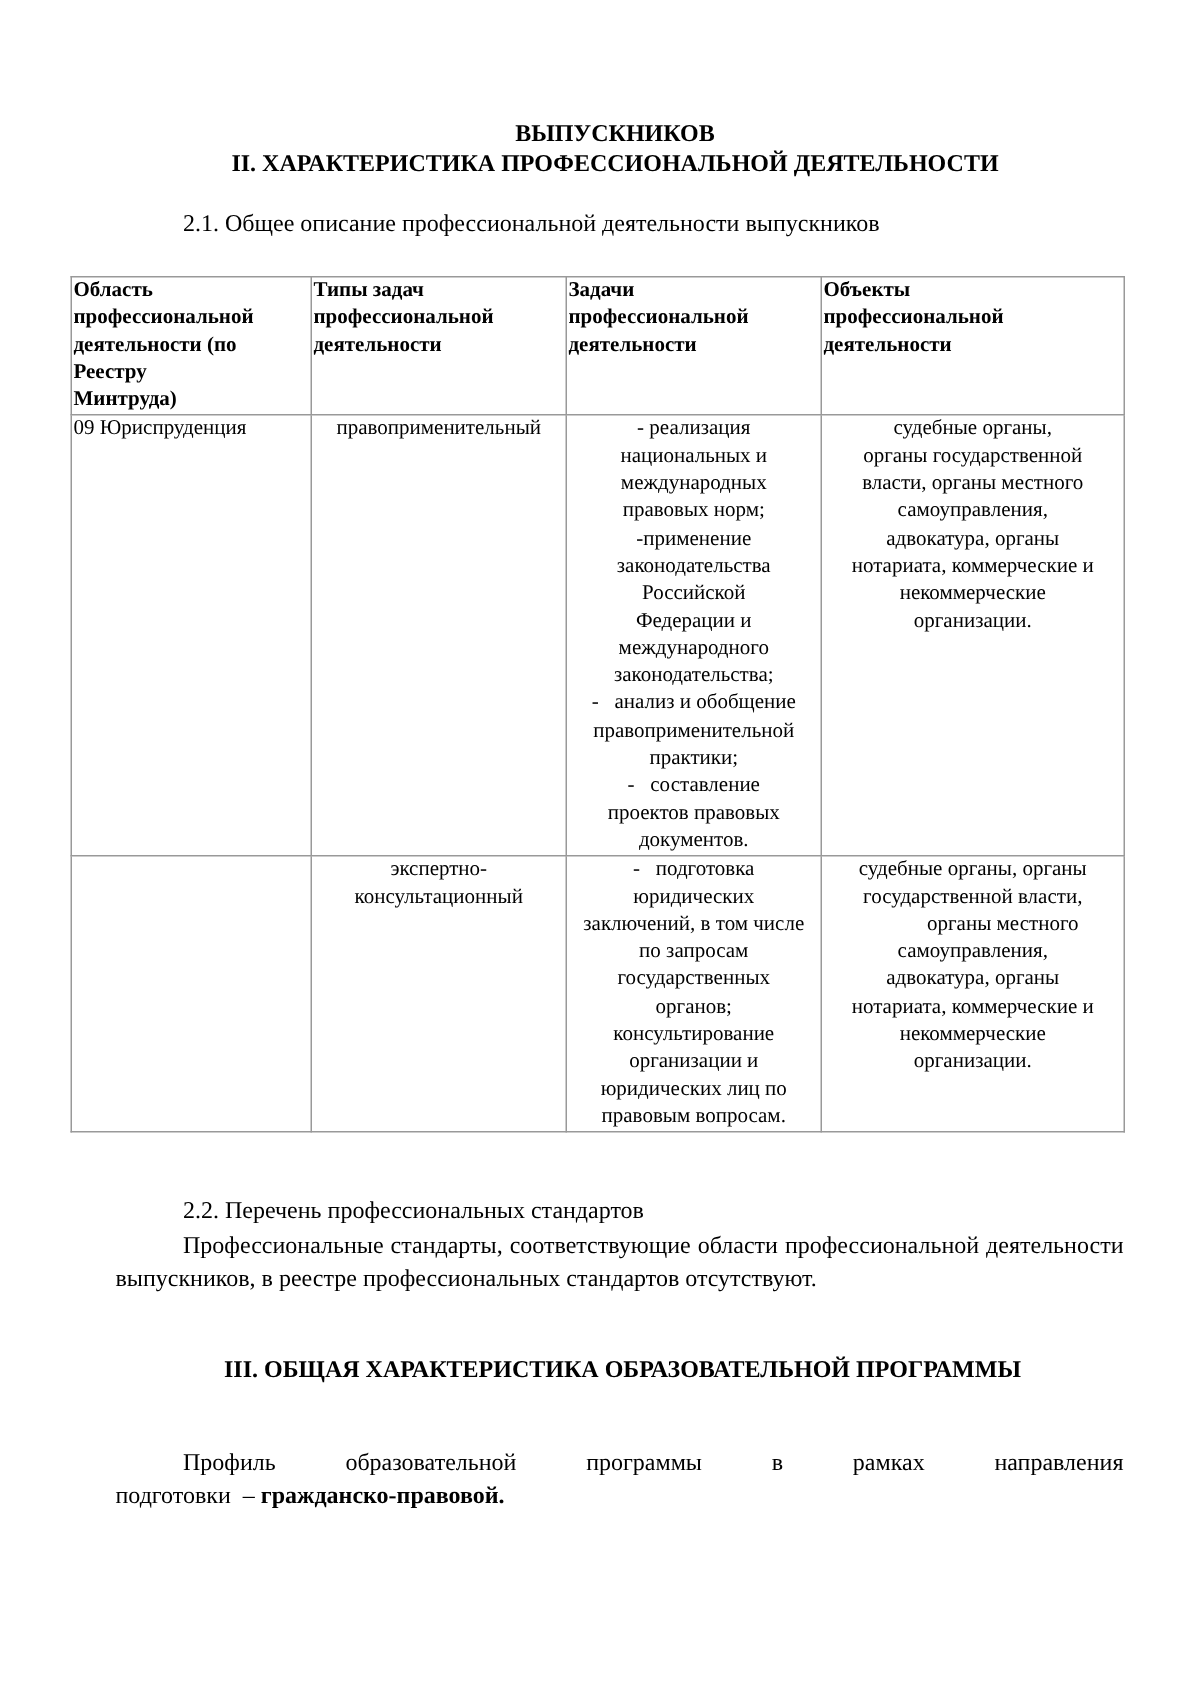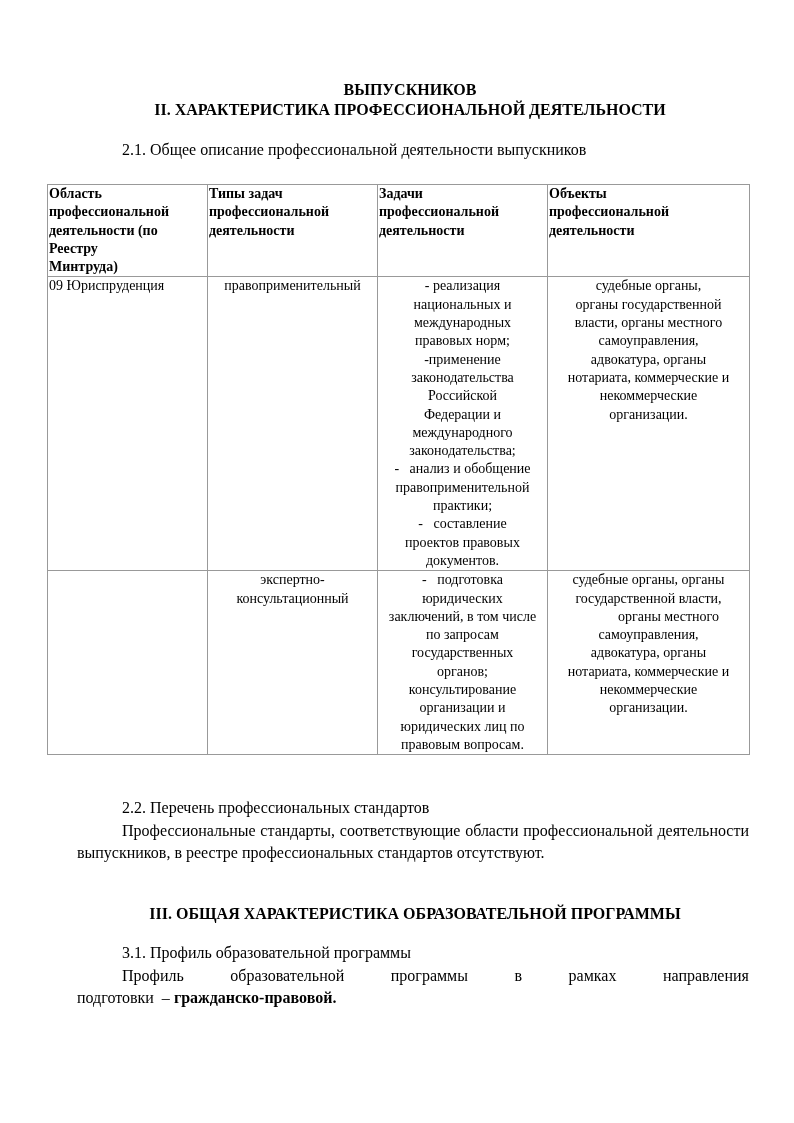--- a/index.html
+++ b/index.html
@@ -201,21 +201,20 @@
           </td>
       </tr>
     </tbody>
   </table>
 
   <div class="para" id="p22">2.2. Перечень профессиональных стандартов</div>
   <div class="para" id="p22text">Профессиональные стандарты, соответствующие области профессиональной деятельности выпускников, в реестре профессиональных стандартов отсутствуют.</div>
 
   <div class="heading" id="h3">III. ОБЩАЯ ХАРАКТЕРИСТИКА ОБРАЗОВАТЕЛЬНОЙ ПРОГРАММЫ</div>
 
-  <div class="para" id="p31">3.1. Профиль образовательной программы</div>
   <div class="para" id="p31text">
     <div class="line1">
       <span>Профиль</span>
       <span>образовательной</span>
       <span>программы</span>
       <span>в</span>
       <span>рамках</span>
       <span>направления</span>
     </div>
     <div>

